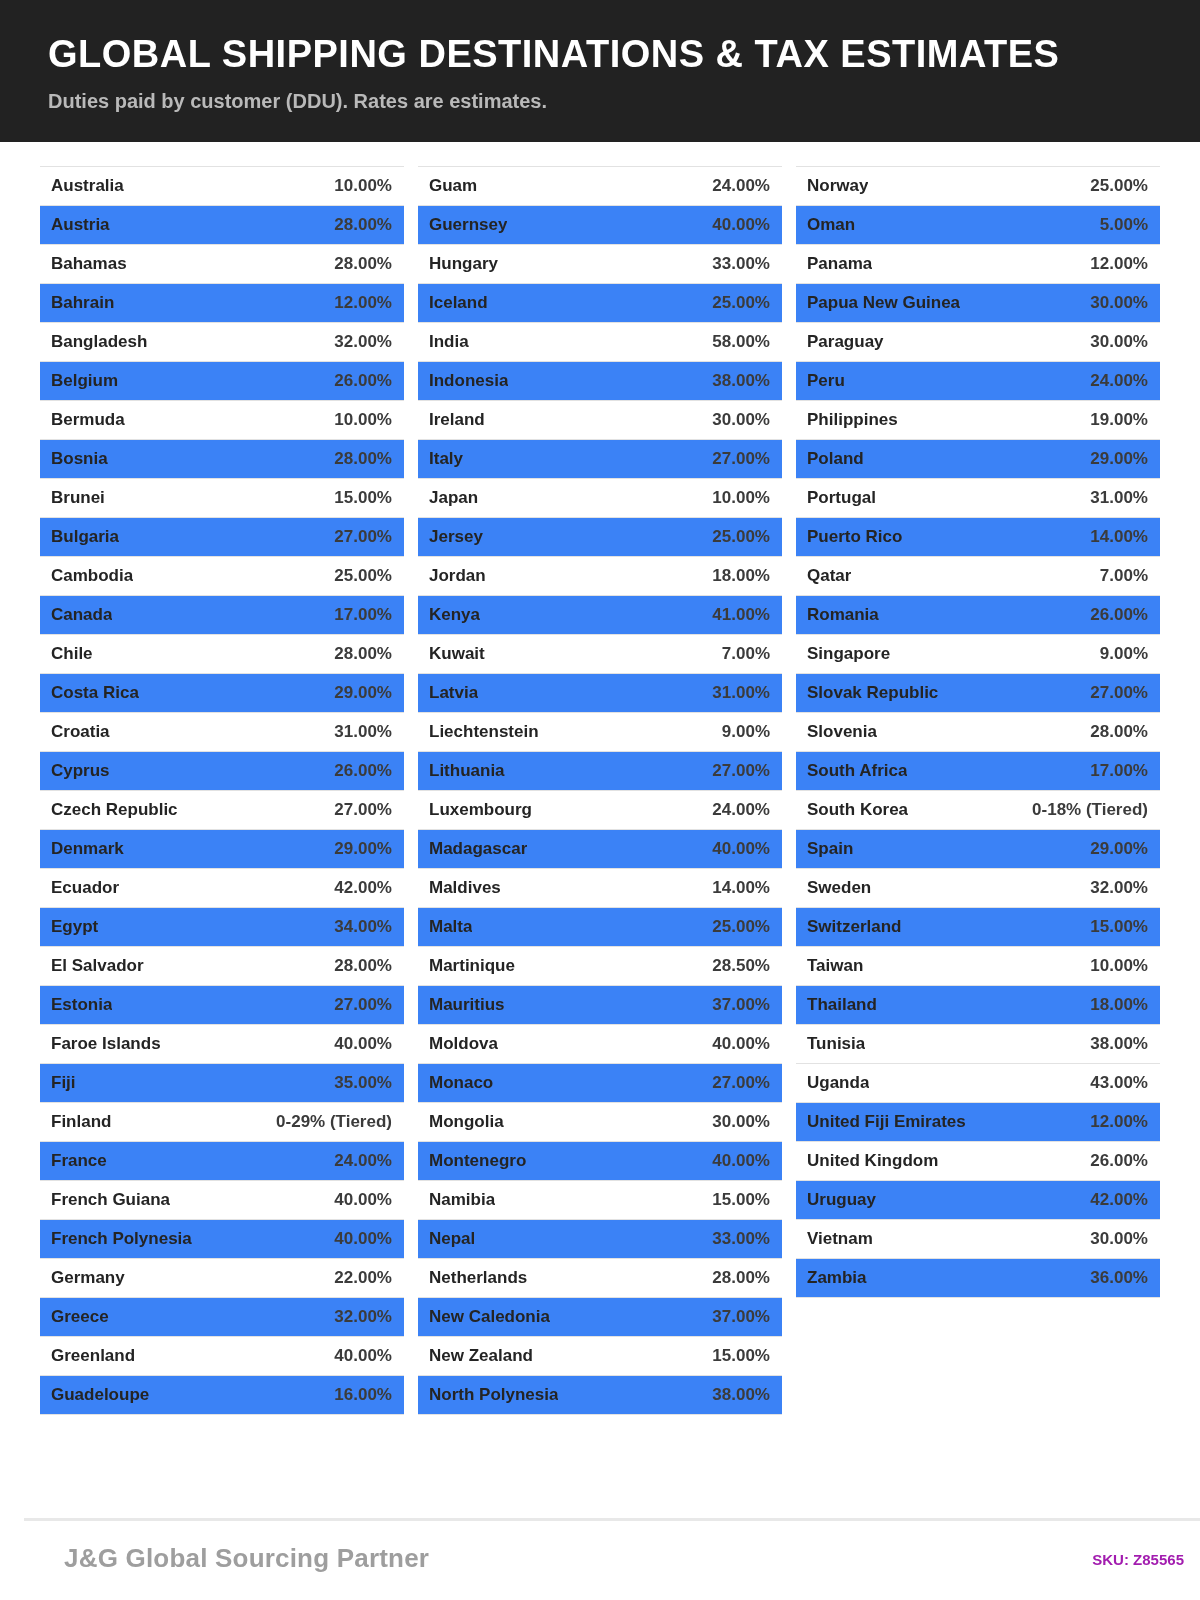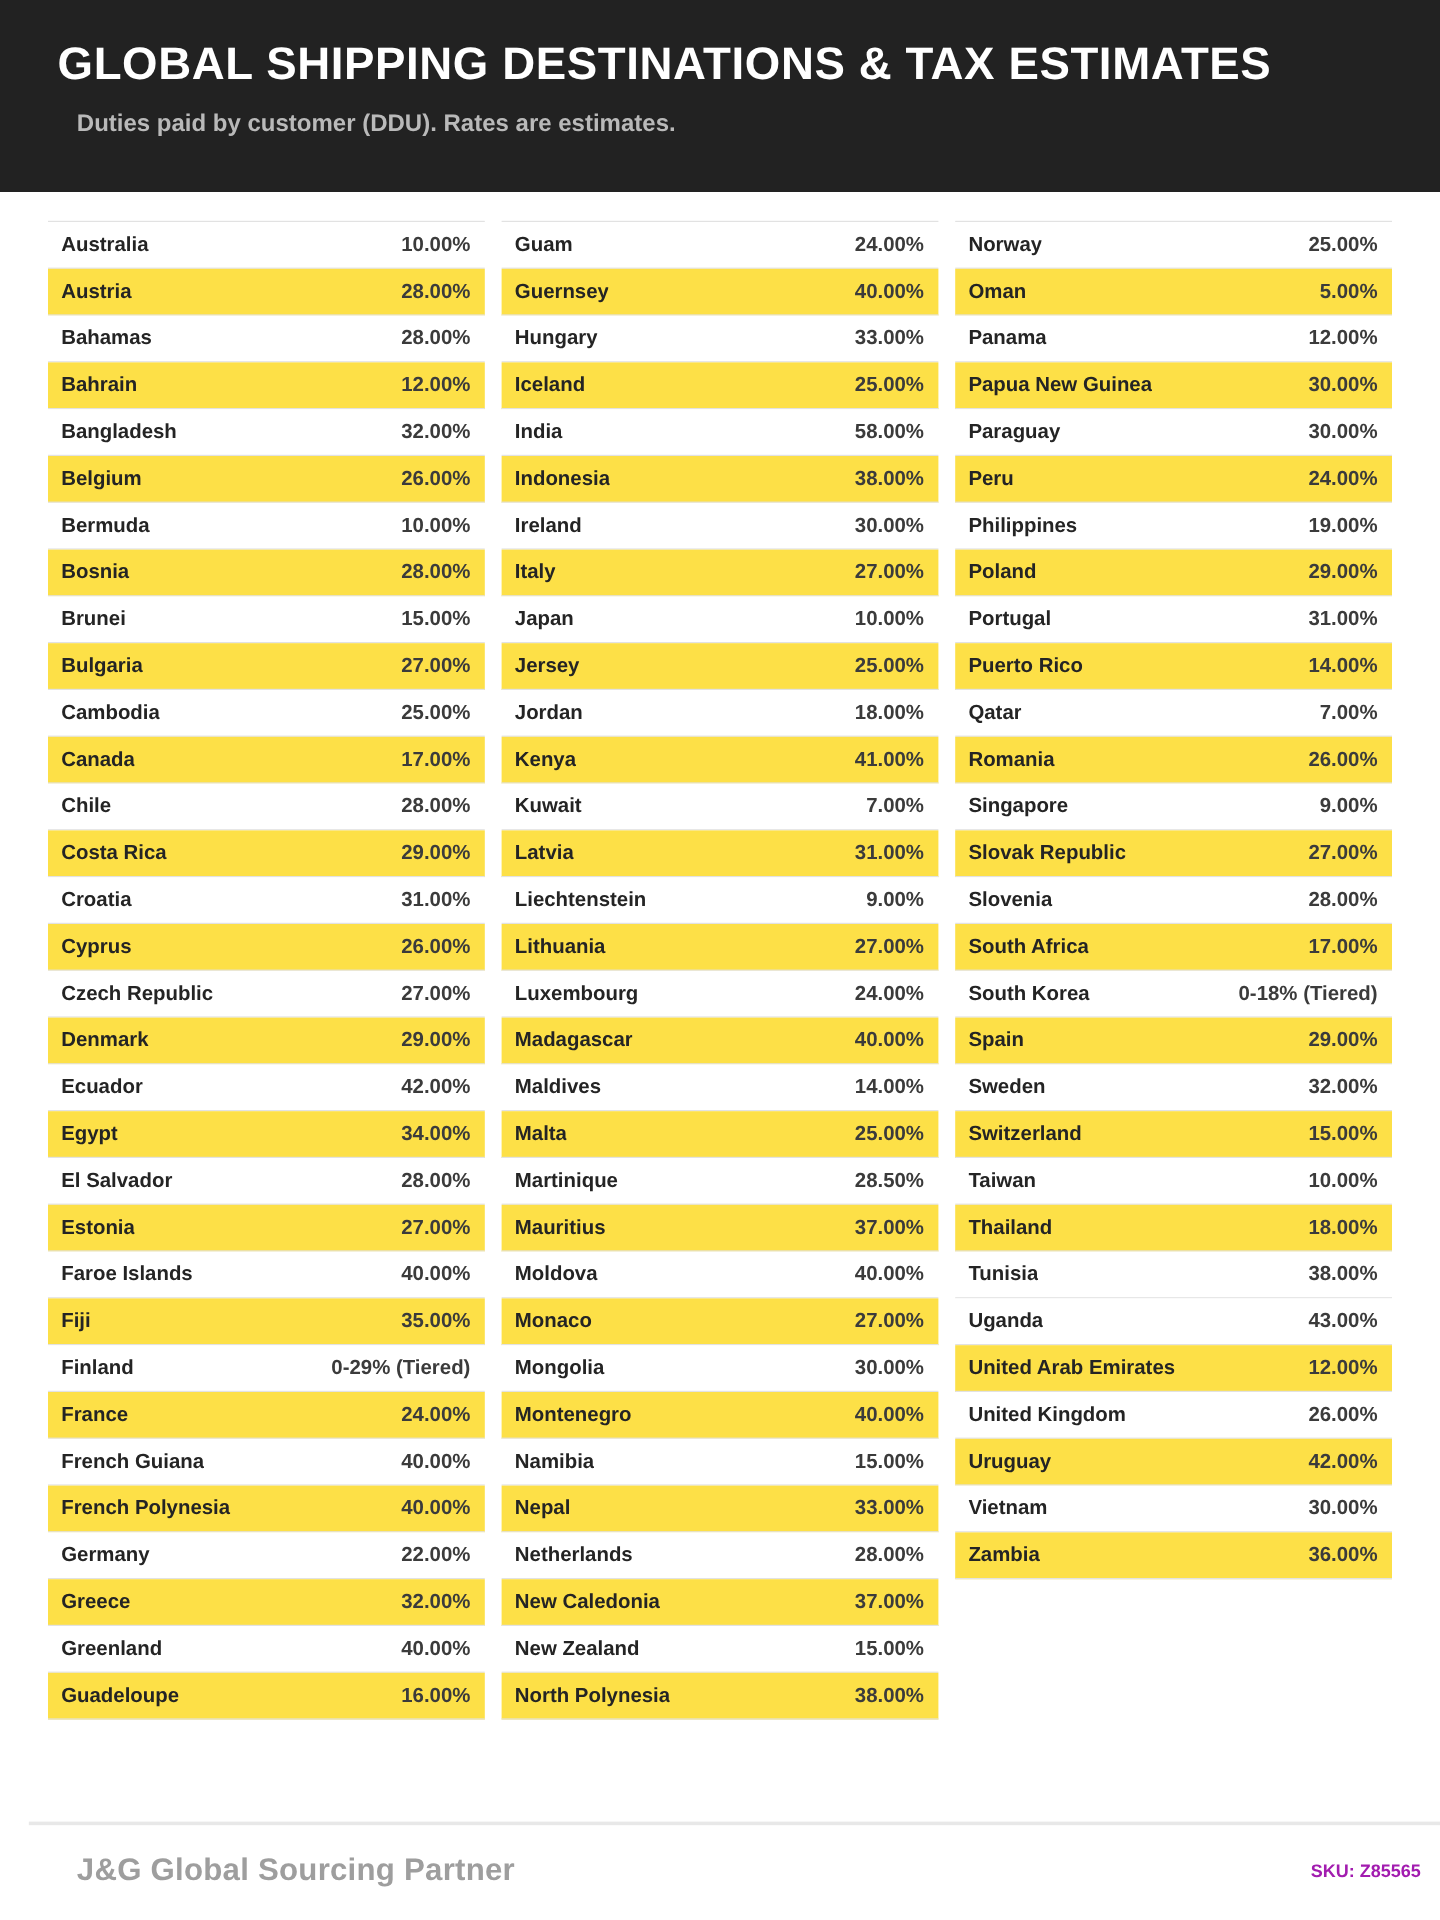--- a/index.html
+++ b/index.html
@@ -33,21 +33,21 @@
     font-size: 38px;
     font-weight: bold;
     letter-spacing: 0.5px;
     line-height: 1.1;
     margin: 0 0 14px 0;
   }
   .header-sub {
     color: #b9b9b9;
     font-size: 20px;
     font-weight: bold;
-    margin: 16px;
+    margin: 0;
     line-height: 1.1;
   }
   
   .content {
     flex: 1 1 auto;
     padding: 24px 40px 0 40px;
     box-sizing: border-box;
   }
   .columns {
     display: flex;
@@ -62,21 +62,21 @@
   .row {
     display: flex;
     justify-content: space-between;
     align-items: baseline;
     padding: 9px 12px 9px 11px;
     box-sizing: border-box;
     border-bottom: 1px solid #e2e2e2;
     background: #ffffff;
   }
   .row.alt {
-    background: #fde047;
+    background: #3b82f6;
   }
   .row:first-child {
     border-top: 1px solid #e2e2e2;
   }
   .country {
     font-size: 17px;
     font-weight: bold;
     color: #242424;
     white-space: nowrap;
     overflow: hidden;
@@ -480,21 +480,21 @@
           </div>
           <div class="row">
             <span class="country">Tunisia</span>
             <span class="rate">38.00%</span>
           </div>
           <div class="row">
             <span class="country">Uganda</span>
             <span class="rate">43.00%</span>
           </div>
           <div class="row alt">
-            <span class="country">United Arab Emirates</span>
+            <span class="country">United Fiji Emirates</span>
             <span class="rate">12.00%</span>
           </div>
           <div class="row">
             <span class="country">United Kingdom</span>
             <span class="rate">26.00%</span>
           </div>
           <div class="row alt">
             <span class="country">Uruguay</span>
             <span class="rate">42.00%</span>
           </div>

